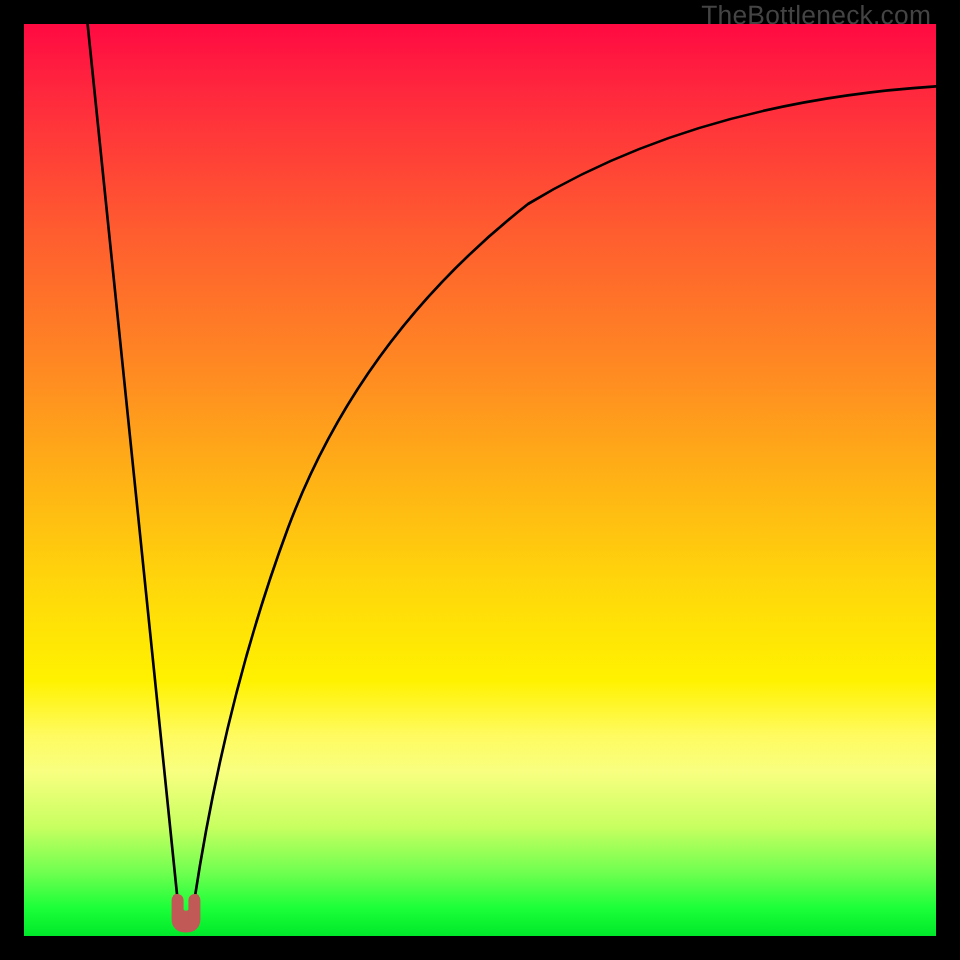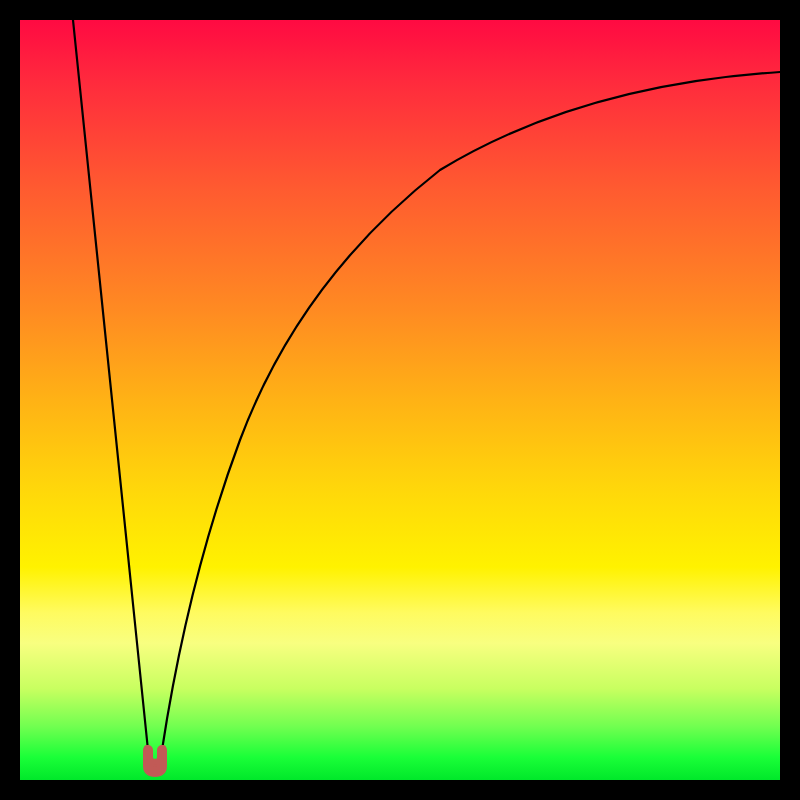--- a/index.html
+++ b/index.html
@@ -55,20 +55,21 @@
     top: 0;
     width: 760px;
     height: 760px;
     overflow: visible;
   }
 </style>
 </head>
 <body>
 
 <div class="frame">
+  <div class="watermark">TheBottleneck.com</div>
 
   <div class="plot-area">
     <svg class="curve" viewBox="0 0 760 760" preserveAspectRatio="none">
       <path d="M 53 0
                L 128 730" fill="none" stroke="#000" stroke-width="2.2" stroke-linecap="round"></path>
       <path d="M 142 730
                Q 168 560 220 420
                Q 280 260 420 150
                Q 560 65 760 52" fill="none" stroke="#000" stroke-width="2.2" stroke-linecap="round"></path>
       <path d="M 127 728

